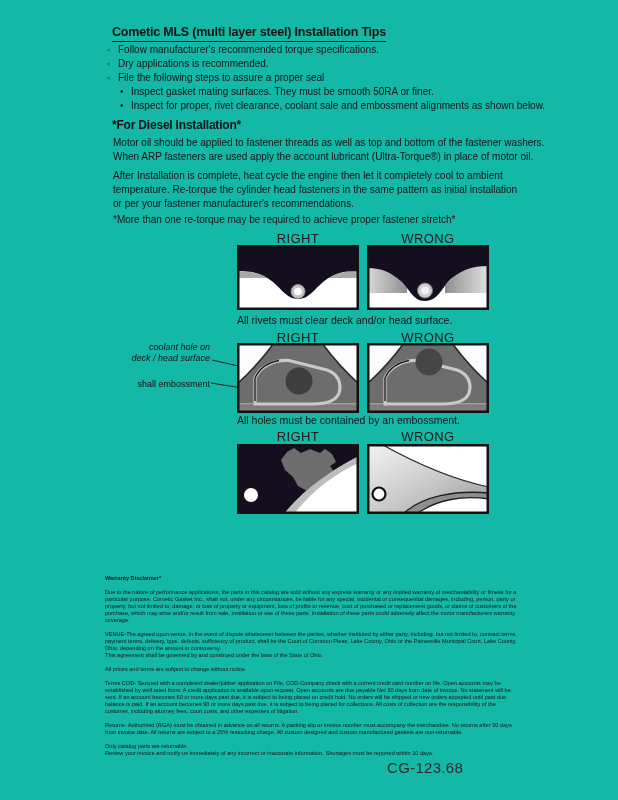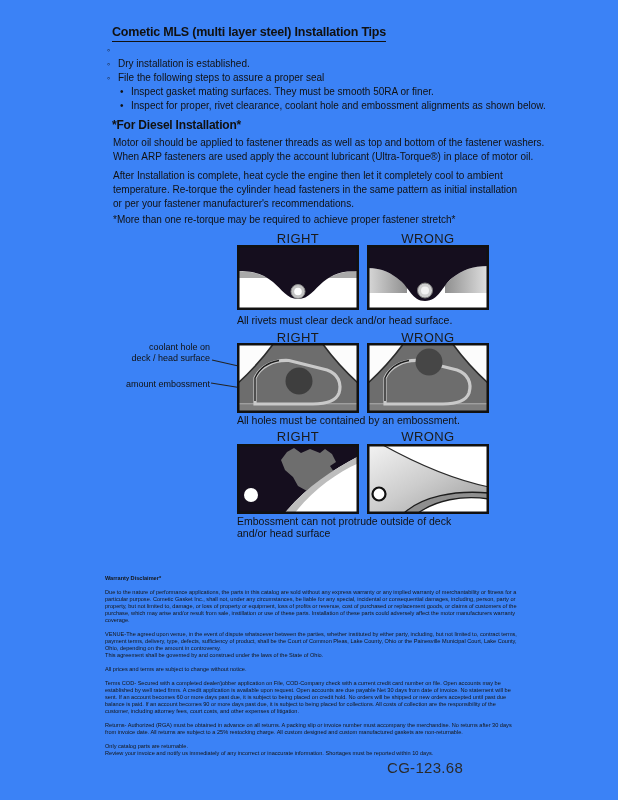--- a/index.html
+++ b/index.html
@@ -1,19 +1,19 @@
 <!DOCTYPE html>
 <html><head>
 <meta charset="utf-8">
 <style>
   * { margin:0; padding:0; box-sizing:border-box; }
   html,body { background:#e9e9e9; }
   .page {
     position:relative; width:618px; height:800px; margin:0 auto;
-    background:#3b82f6; overflow:hidden;
+    background:#14b8a6; overflow:hidden;
     font-family:"Liberation Sans", sans-serif; color:#111;
   }
   .title {
     position:absolute; left:112px; top:25px;
     font-size:12.5px; font-weight:bold; letter-spacing:-0.2px;
     display:inline-block; border-bottom:1.5px solid #111; padding-bottom:2px;
   }
   .bullets { position:absolute; left:107px; top:43px; width:440px; font-size:10px; line-height:14px; }
   .b { display:flex; white-space:nowrap; }
   .b .m { width:11px; flex:0 0 11px; }
@@ -42,36 +42,37 @@
 </head>
 <body>
 
 <div class="page">
 
   <div class="title">Cometic MLS (multi layer steel) Installation Tips</div>
 
   <div class="bullets">
     <div class="b">
       <span class="m o">◦</span>
+      <span>Follow manufacturer's recommended torque specifications.</span>
     </div>
     <div class="b">
       <span class="m o">◦</span>
-      <span>Dry installation is established.</span>
+      <span>Dry applications is recommended.</span>
     </div>
     <div class="b">
       <span class="m o">◦</span>
       <span>File the following steps to assure a proper seal</span>
     </div>
     <div class="b sub">
       <span class="m d">•</span>
       <span>Inspect gasket mating surfaces.  They must be smooth 50RA or finer.</span>
     </div>
     <div class="b sub">
       <span class="m d">•</span>
-      <span>Inspect for proper, rivet clearance, coolant hole and embossment alignments as shown below.</span>
+      <span>Inspect for proper, rivet clearance, coolant sale and embossment alignments as shown below.</span>
     </div>
   </div>
 
   <div class="diesel-heading">*For Diesel Installation*</div>
   <div class="para p1">Motor oil should be applied to fastener threads as well as top and bottom of the fastener washers.
 When ARP fasteners are used apply the account lubricant (Ultra-Torque®) in place of motor oil.</div>
   <div class="para p3">*More than one re-torque may be required to achieve proper fastener stretch*</div>
   <div class="para p2">After Installation is complete, heat cycle the engine then let it completely cool to ambient
 temperature. Re-torque the cylinder head fasteners in the same pattern as initial installation
 or per your fastener manufacturer's recommendations.</div>
@@ -112,23 +113,23 @@
       <circle cx="58" cy="45.5" r="4" fill="#f2f2f2"></circle>
       <rect x="1.25" y="1.25" width="119.5" height="62.5" fill="none" stroke="#111111" stroke-width="2.5"></rect>
     </svg>
   </div>
 
   <div class="dcaption" style="left:237px; top:315px;">All rivets must clear deck and/or head surface.</div>
 
   <div class="dlabel" style="left:237px; top:330px;">RIGHT</div>
   <div class="dlabel" style="left:367px; top:330px;">WRONG</div>
 
-  <div class="side-label" style="left:110px; top:342px; width:100px;">coolant hole on
+  <div class="side-label" style="left:110px; top:342px; width:100px;font-style:italic;">coolant hole on
 deck / head surface</div>
-  <div class="side-label" style="left:100px; top:379px; width:110px;">amount embossment</div>
+  <div class="side-label" style="left:100px; top:379px; width:110px;">shall embossment</div>
 
   <svg class="pointer-overlay" width="92" height="45" viewBox="0 0 92 45">
     <line x1="7" y1="8" x2="86" y2="26" stroke="#222222" stroke-width="1.1"></line>
     <line x1="6" y1="31" x2="56" y2="39" stroke="#222222" stroke-width="1.1"></line>
   </svg>
 
   <div class="dbox" style="left:237px; top:343px;">
     <svg width="122" height="70" viewBox="0 0 122 70">
       <rect x="0" y="0" width="122" height="70" fill="#6d6d6d"></rect>
       <rect x="0" y="61" width="122" height="9" fill="#7d7d7d"></rect>
@@ -189,22 +190,20 @@
       <path d="M0 0 H14 C50 20 88 36 122 43 L122 49 C88 46 55 52 36 70 L0 70 Z" fill="url(#band)"></path>
       <path d="M122 49 C88 46 55 52 36 70 L50 70 C68 56 95 51 122 55 Z" fill="#8f8f8f"></path>
       <path d="M14 0 C50 20 88 36 122 43" stroke="#2a2a2a" stroke-width="1.2" fill="none"></path>
       <path d="M122 49 C88 46 55 52 36 70" stroke="#1c1c1c" stroke-width="1.3" fill="none"></path>
       <path d="M122 55 C95 51 68 56 50 70" stroke="#1c1c1c" stroke-width="1.3" fill="none"></path>
       <circle cx="12" cy="50" r="6.5" fill="#ffffff" stroke="#111111" stroke-width="2.2"></circle>
       <rect x="1.25" y="1.25" width="119.5" height="67.5" fill="none" stroke="#111111" stroke-width="2.5"></rect>
     </svg>
   </div>
 
-  <div class="dcaption" style="left:237px; top:516px;">Embossment can not protrude outside of deck
-and/or head surface</div>
 
   <div class="legal">
     <div class="lh">Warranty Disclaimer*</div>
     <p>Due to the nature of performance applications, the parts in this catalog are sold without any express warranty or any implied warranty of merchantability or fitness for a particular purpose.  Cometic Gasket Inc., shall not, under any circumstances, be liable for any special, incidental or consequential damages, including, person, party or property, but not limited to, damage, or loss of property or equipment, loss of profits or revenue, cost of purchased or replacement goods, or claims of customers of the purchase, which may arise and/or result from sale, instillation or use of these parts.  Installation of these parts could adversely affect the motor manufacturers warranty coverage.</p>
     <p>VENUE-The agreed upon venue, in the event of dispute whatsoever between the parties, whether instituted by either party, including, but not limited to, contract terms, payment terms, delivery, type, defects, sufficiency of product, shall be the Court of Common Pleas, Lake County, Ohio or the Painesville Municipal Court, Lake County, Ohio, depending on the amount in controversy.
 This agreement shall be governed by and construed under the laws of the State of Ohio.</p>
     <p>All prices and terms are subject to change without notice.</p>
     <p>Terms COD- Secured with a completed dealer/jobber application on File, COD-Company check with a current credit card number on file.  Open accounts may be established by well rated firms.  A credit application is available upon request.  Open accounts are due payable Net 30 days from date of invoice.  No statement will be sent.  If an account becomes 60 or more days past due, it is subject to being placed on credit hold.  No orders will be shipped or new orders accepted until past due balance is paid.  If an account becomes 90 or more days past due, it is subject to being placed for collections.  All costs of collection are the responsibility of the customer, including attorney fees, court costs, and other expenses of litigation.</p>
     <p>Returns- Authorized (RGA) must be obtained in advance on all returns.  A packing slip or invoice number must accompany the merchandise.  No returns after 30 days from invoice date.  All returns are subject to a 25% restocking charge.  All custom designed and custom manufactured gaskets are non-returnable.</p>
     <p>Only catalog parts are returnable.

